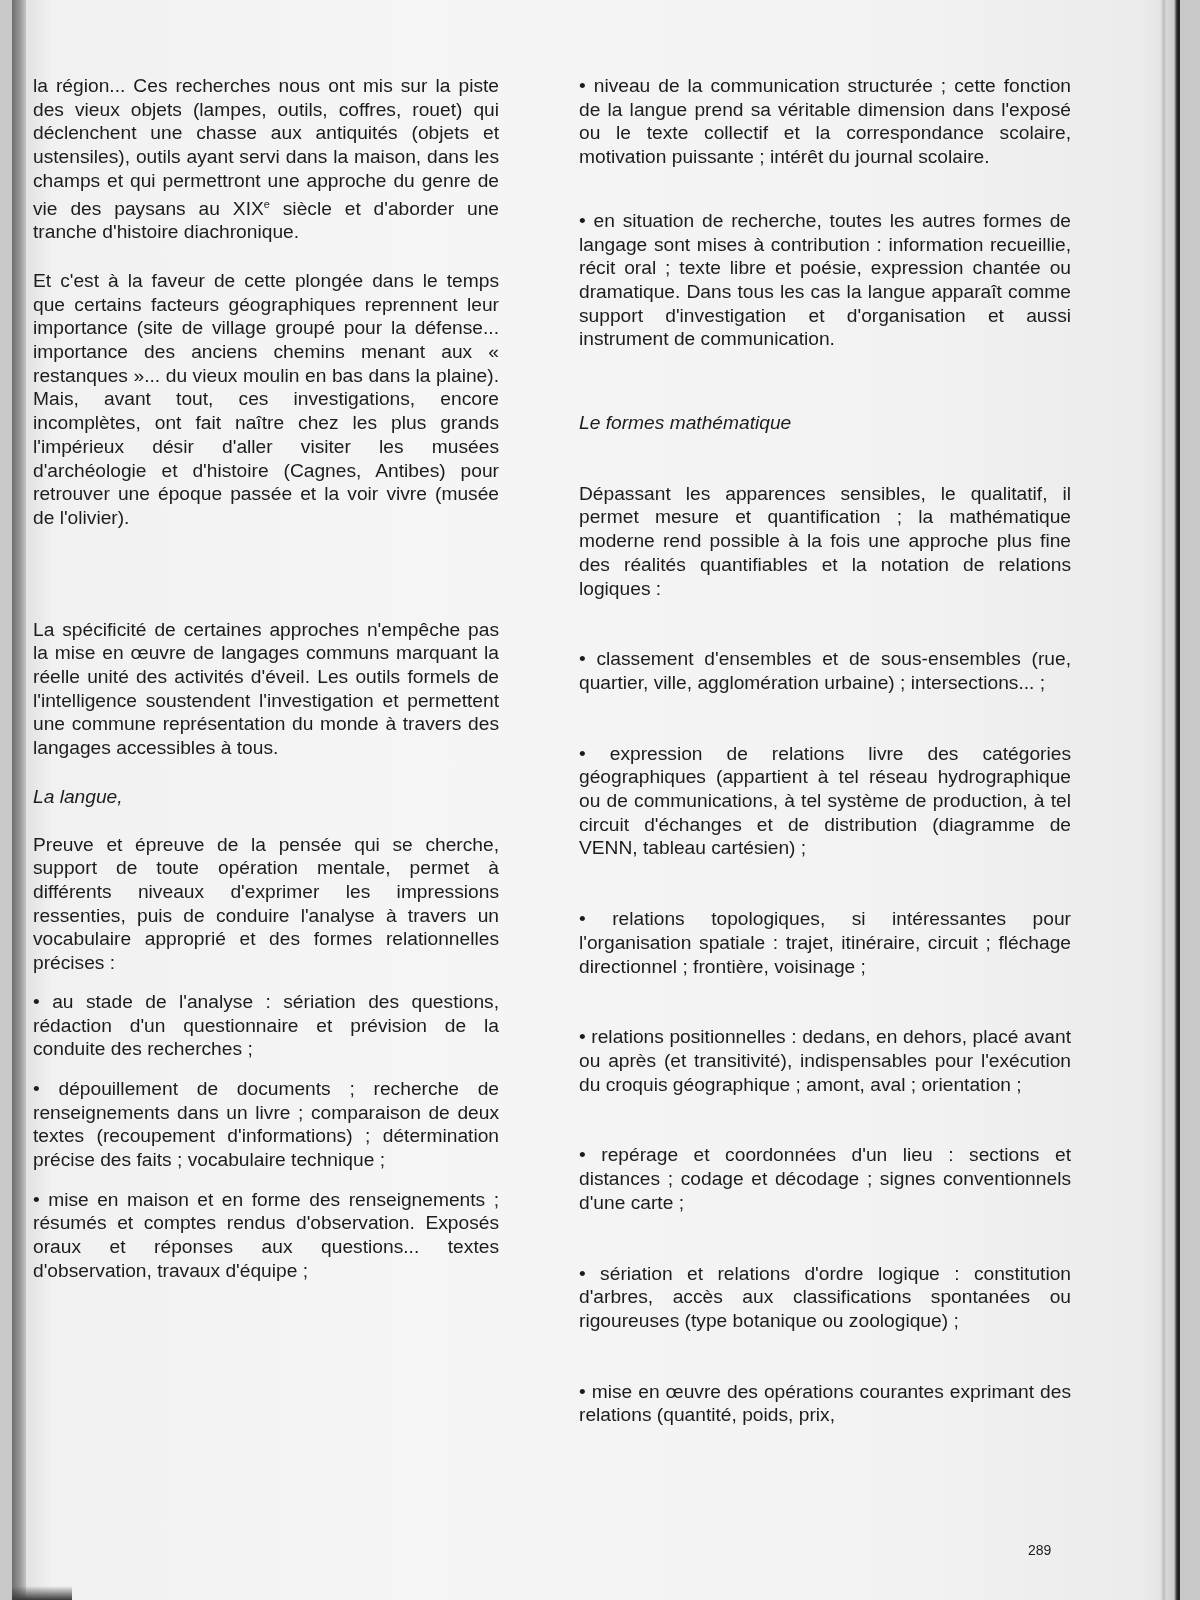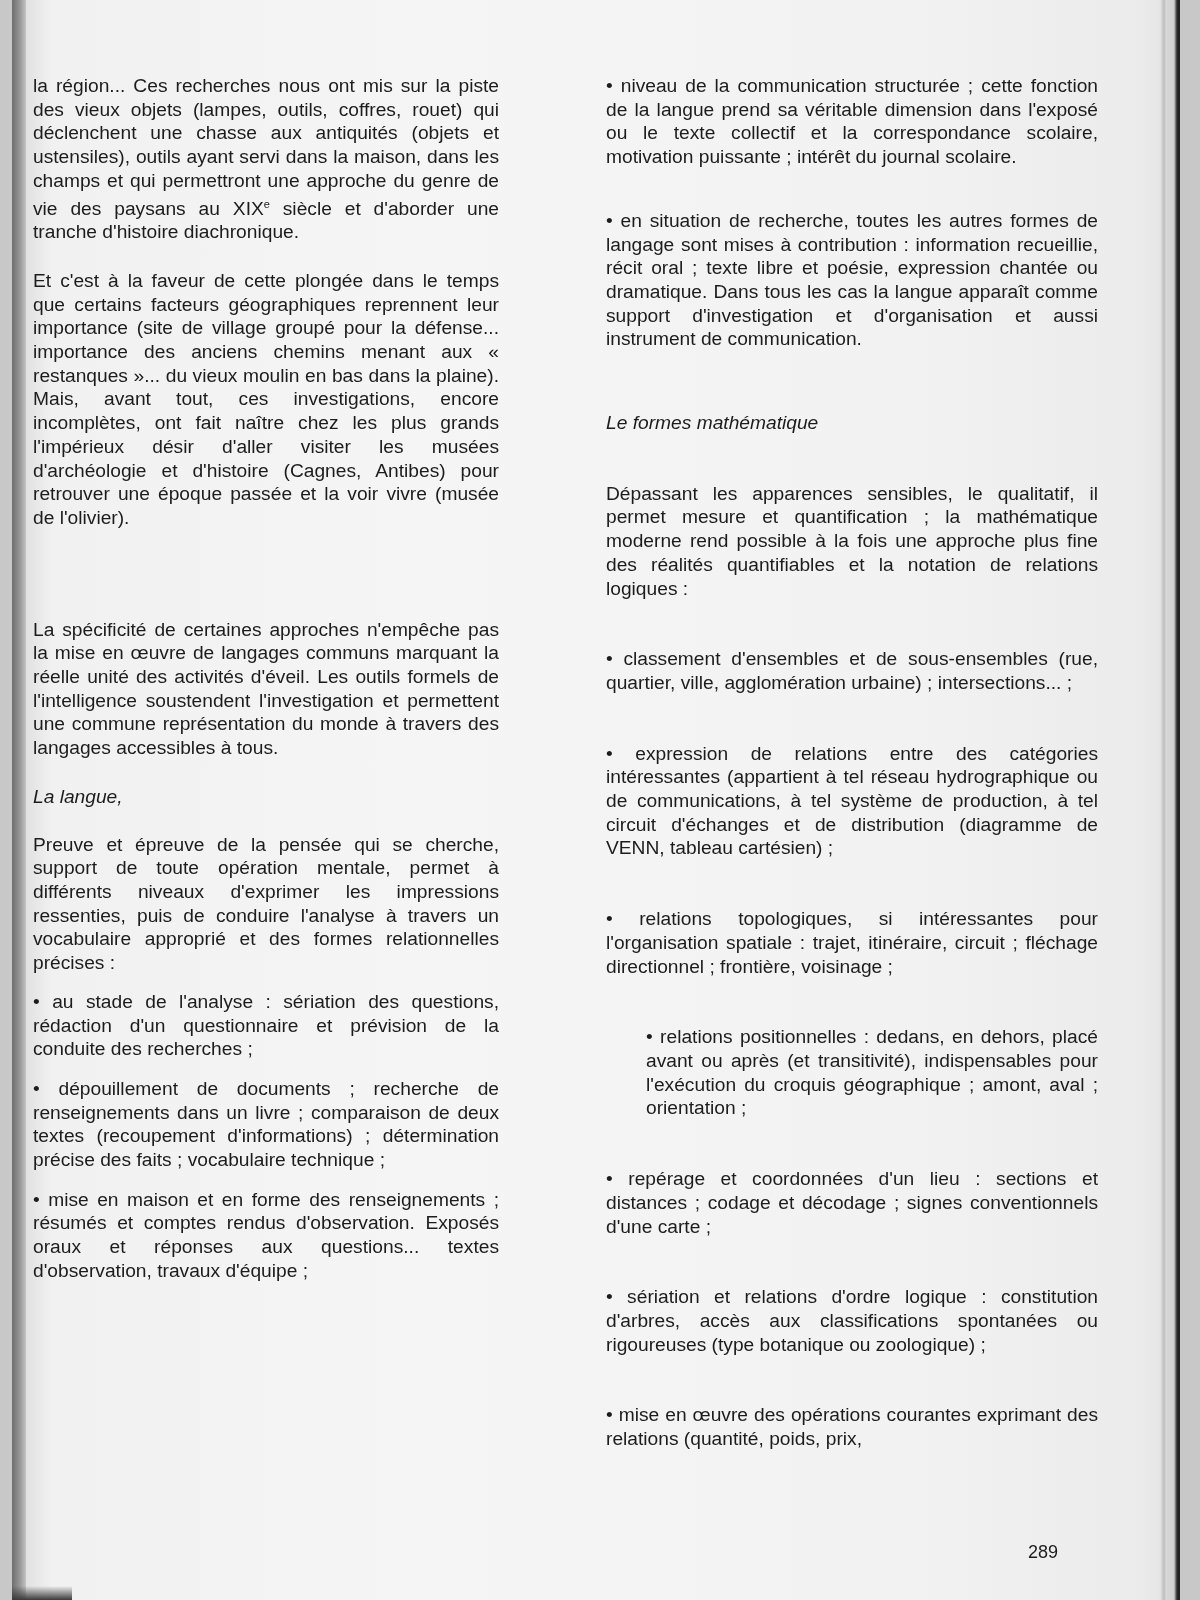--- a/index.html
+++ b/index.html
@@ -24,35 +24,35 @@
   .edge-right {
     position: absolute; right: 0; top: 0; width: 20px; height: 1600px;
     background: linear-gradient(90deg, #e8e8e8 0px, #bcbcbc 4px, #d8d8d8 6px, #cfcfcf 14px, #2a2a2a 17px, #1a1a1a 20px);
   }
   .col {
     position: absolute; top: 74px;
     font-size: 19.2px; line-height: 23.7px;
     text-align: justify;
   }
   .col-left { left: 33px; width: 466px; }
-  .col-right { left: 606px; width: 492px; }
+  .col-right { left: 579px; width: 492px; }
   p { margin: 0; }
   .it { font-style: italic; }
   .heading {
     font-family: "Liberation Sans", sans-serif;
     font-weight: bold; font-style: italic;
     font-size: 25px; line-height: 30px;
     text-align: justify; text-align-last: left;
     color: #161616;
     letter-spacing: 0.3px;
   }
   .sup { font-size: 11px; vertical-align: 7px; }
   .pagenum {
     position: absolute; left: 1028px; top: 1542px;
-    font-size: 18px; color: #1c1c1c;
+    font-size: 14px; color: #1c1c1c;
   }
 </style>
 </head>
 <body>
 
 <div class="page">
   <div class="spine-left"></div>
   <div class="spine-left-bottom"></div>
   <div class="edge-right"></div>
 </div>
@@ -69,21 +69,21 @@
   <p style="margin-bottom:16px;">• dépouillement de documents ; recherche de renseignements dans un livre ; comparaison de deux textes (recoupement d'informations) ; détermination précise des faits ; vocabulaire technique ;</p>
   <p style="text-align-last:left;">• mise en maison et en forme des renseignements ; résumés et comptes rendus d'observation. Exposés oraux et réponses aux questions... textes d'observation, travaux d'équipe ;</p>
 </div>
 
 <div class="col col-right">
   <p style="margin-bottom:40px;">• niveau de la communication structurée ; cette fonction de la langue prend sa véritable dimension dans l'exposé ou le texte collectif et la correspondance scolaire, motivation puissante ; intérêt du journal scolaire.</p>
   <p style="margin-bottom:60px;margin-top:33px;">• en situation de recherche, toutes les autres formes de langage sont mises à contribution : information recueillie, récit oral ; texte libre et poésie, expression chantée ou dramatique. Dans tous les cas la langue apparaît comme support d'investigation et d'organisation et aussi instrument de communication.</p>
   <p class="it" style="margin-bottom:47px;">Le formes mathématique</p>
   <p style="margin-bottom:47px;">Dépassant les apparences sensibles, le qualitatif, il permet mesure et quantification ; la mathématique moderne rend possible à la fois une approche plus fine des réalités quantifiables et la notation de relations logiques :</p>
   <p style="margin-bottom:47px;">• classement d'ensembles et de sous-ensembles (rue, quartier, ville, agglomération urbaine) ; intersections... ;</p>
-  <p style="margin-bottom:47px;">• expression de relations entre des catégories intéressantes (appartient à tel réseau hydrographique ou de communications, à tel système de production, à tel circuit d'échanges et de distribution (diagramme de VENN, tableau cartésien) ;</p>
+  <p style="margin-bottom:47px;">• expression de relations livre des catégories géographiques (appartient à tel réseau hydrographique ou de communications, à tel système de production, à tel circuit d'échanges et de distribution (diagramme de VENN, tableau cartésien) ;</p>
   <p style="margin-bottom:47px;">• relations topologiques, si intéressantes pour l'organisation spatiale : trajet, itinéraire, circuit ; fléchage directionnel ; frontière, voisinage ;</p>
-  <p style="margin-bottom:47px;margin-left:40px;">• relations positionnelles : dedans, en dehors, placé avant ou après (et transitivité), indispensables pour l'exécution du croquis géographique ; amont, aval ; orientation ;</p>
+  <p style="margin-bottom:47px;">• relations positionnelles : dedans, en dehors, placé avant ou après (et transitivité), indispensables pour l'exécution du croquis géographique ; amont, aval ; orientation ;</p>
   <p style="margin-bottom:47px;">• repérage et coordonnées d'un lieu : sections et distances ; codage et décodage ; signes conventionnels d'une carte ;</p>
   <p style="margin-bottom:47px;margin-top:7px;">• sériation et relations d'ordre logique : constitution d'arbres, accès aux classifications spontanées ou rigoureuses (type botanique ou zoologique) ;</p>
   <p>• mise en œuvre des opérations courantes exprimant des relations (quantité, poids, prix,</p>
 </div>
 
 <div class="pagenum">289</div>
 
 </body></html>

